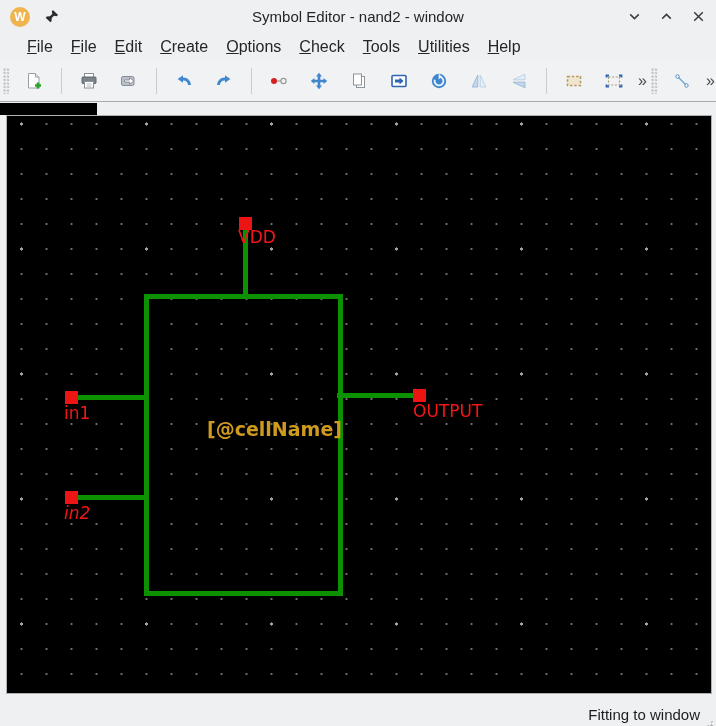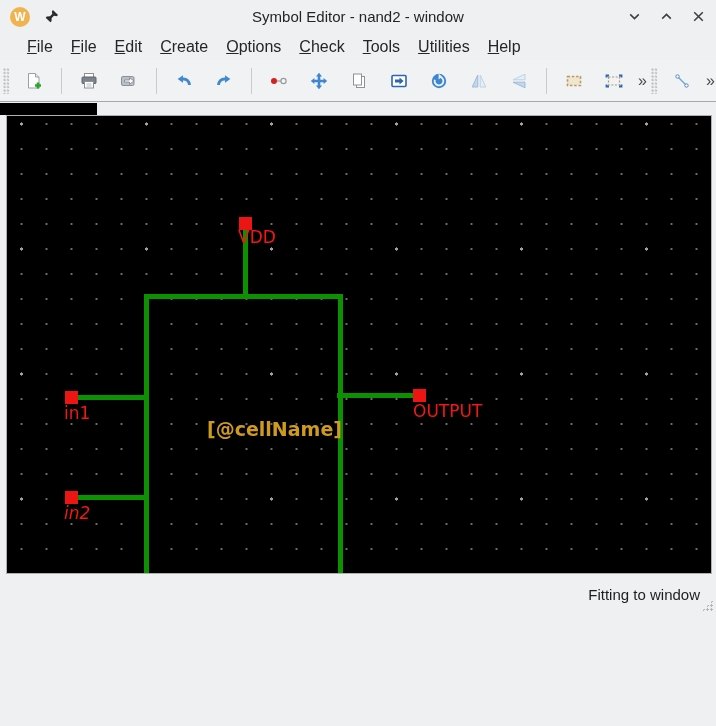--- a/index.html
+++ b/index.html
@@ -60,21 +60,21 @@
     font-size:16px; color:#4a4a4a; padding:0 4px; cursor:pointer;
     letter-spacing:-1px; flex:0 0 auto;
   }
 
   
   .tabstrip { height:13px; background:#eff0f1; position:relative; }
   .canvas-tab { position:absolute; left:0; top:1px; width:97px; height:12px; background:#000; }
 
   
   .canvas-wrap {
-    margin-left:6px; width:706px; height:459px;
+    margin-left:6px; width:706px; height:579px;
     border:1px solid #aeb0b2; position:relative;
   }
   .canvas {
     position:absolute; inset:0;
     background-color:var(--cv-bg,#000);
     background-image:
       radial-gradient(circle at 14.5px 8px, #a2a2a2 0, #a2a2a2 1.4px, rgba(0,0,0,0) 1.8px),
       radial-gradient(circle at 14.5px 8px, #6f6f6f 0, #6f6f6f 0.9px, rgba(0,0,0,0) 1.3px);
     background-size:125px 125px, 25px 25px;
     overflow:hidden;

